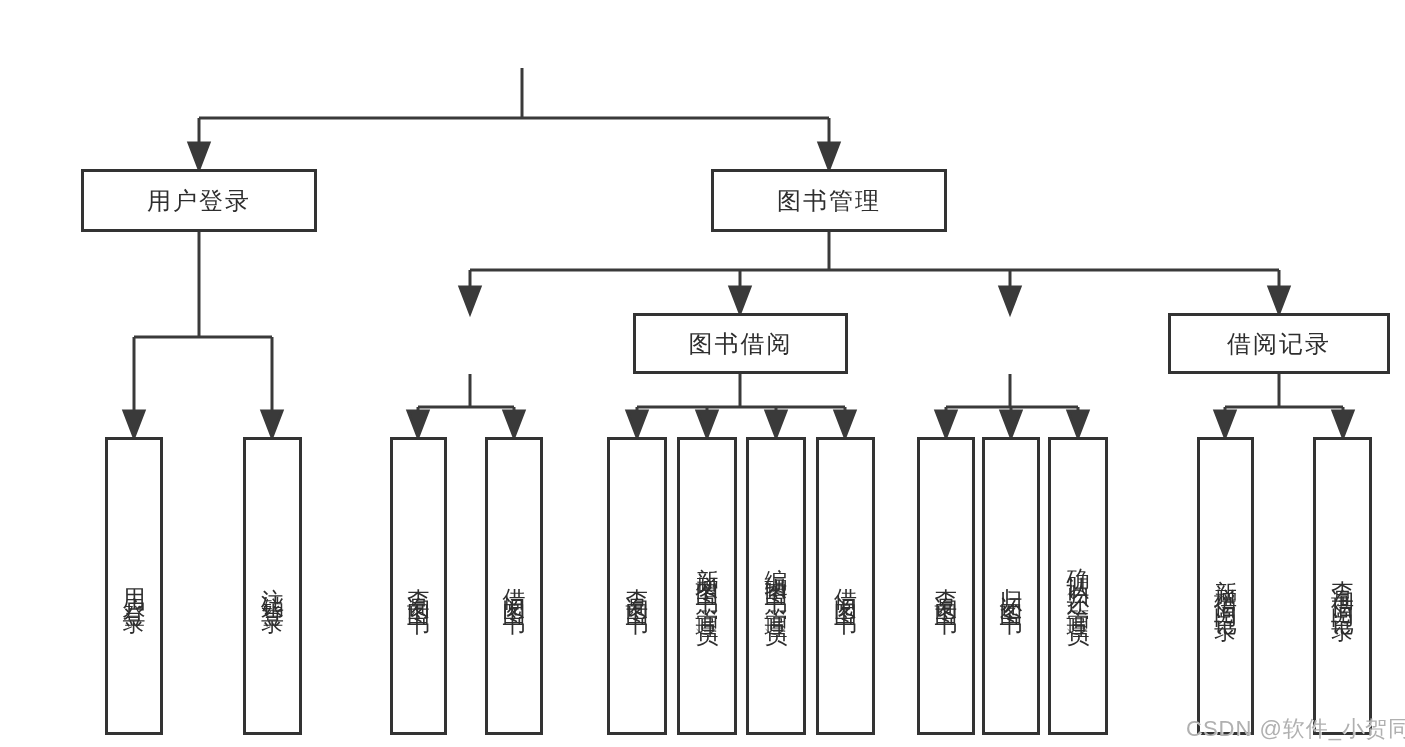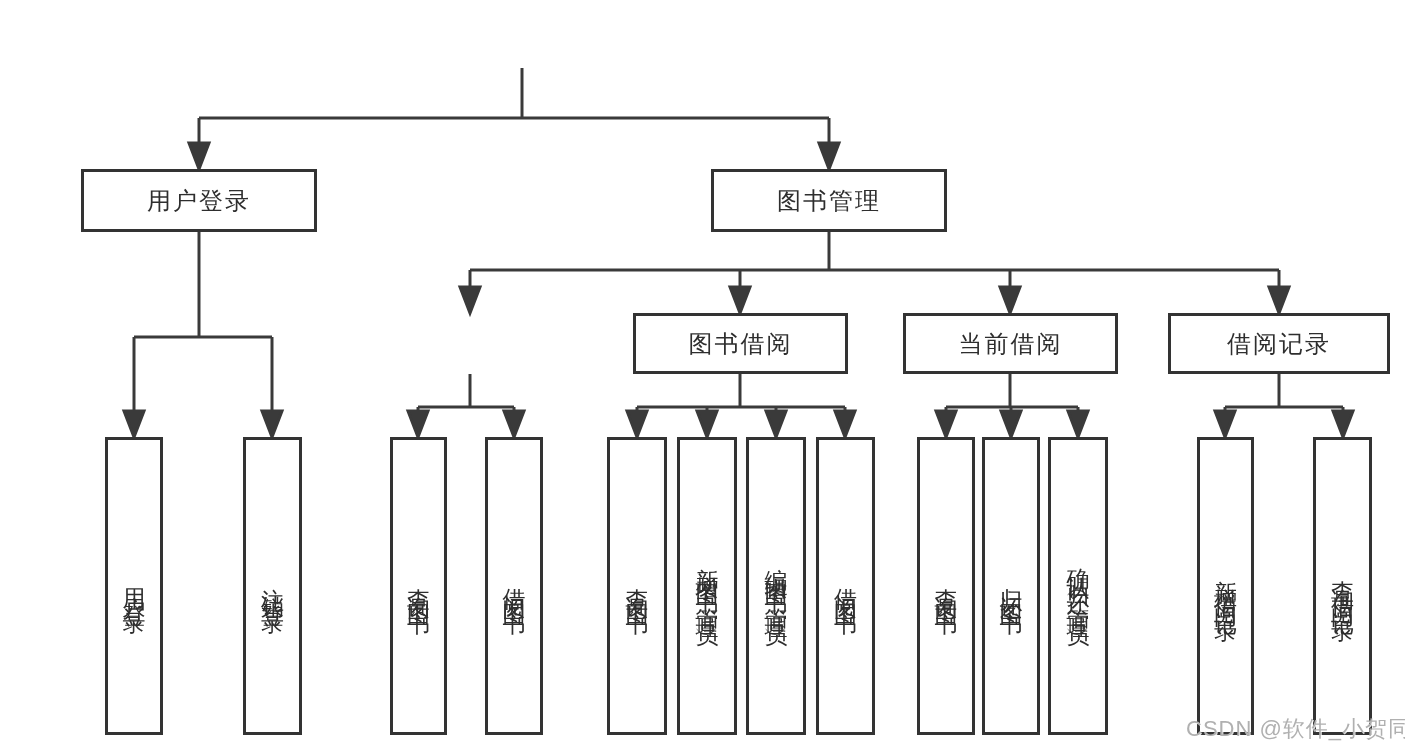--- a/index.html
+++ b/index.html
@@ -131,23 +131,20 @@
   <div class="box" style="left:81px;top:169px;width:236px;height:63px">
     <span class="hlabel">用户登录</span>
   </div>
   <div class="box" style="left:711px;top:169px;width:236px;height:63px">
     <span class="hlabel">图书管理</span>
   </div>
 
   <div class="box" style="left:633px;top:313px;width:215px;height:61px">
     <span class="hlabel">图书借阅</span>
   </div>
-  <div class="box" style="left:903px;top:313px;width:215px;height:61px">
-    <span class="hlabel">当前借阅</span>
-  </div>
   <div class="box" style="left:1168px;top:313px;width:222px;height:61px">
     <span class="hlabel">借阅记录</span>
   </div>
 
   <div class="box leaf" style="left:105px;top:437px;width:58px;height:298px">
     <span class="vlabel">用户登录</span>
   </div>
   <div class="box leaf" style="left:243px;top:437px;width:59px;height:298px">
     <span class="vlabel">注销登录</span>
   </div>

